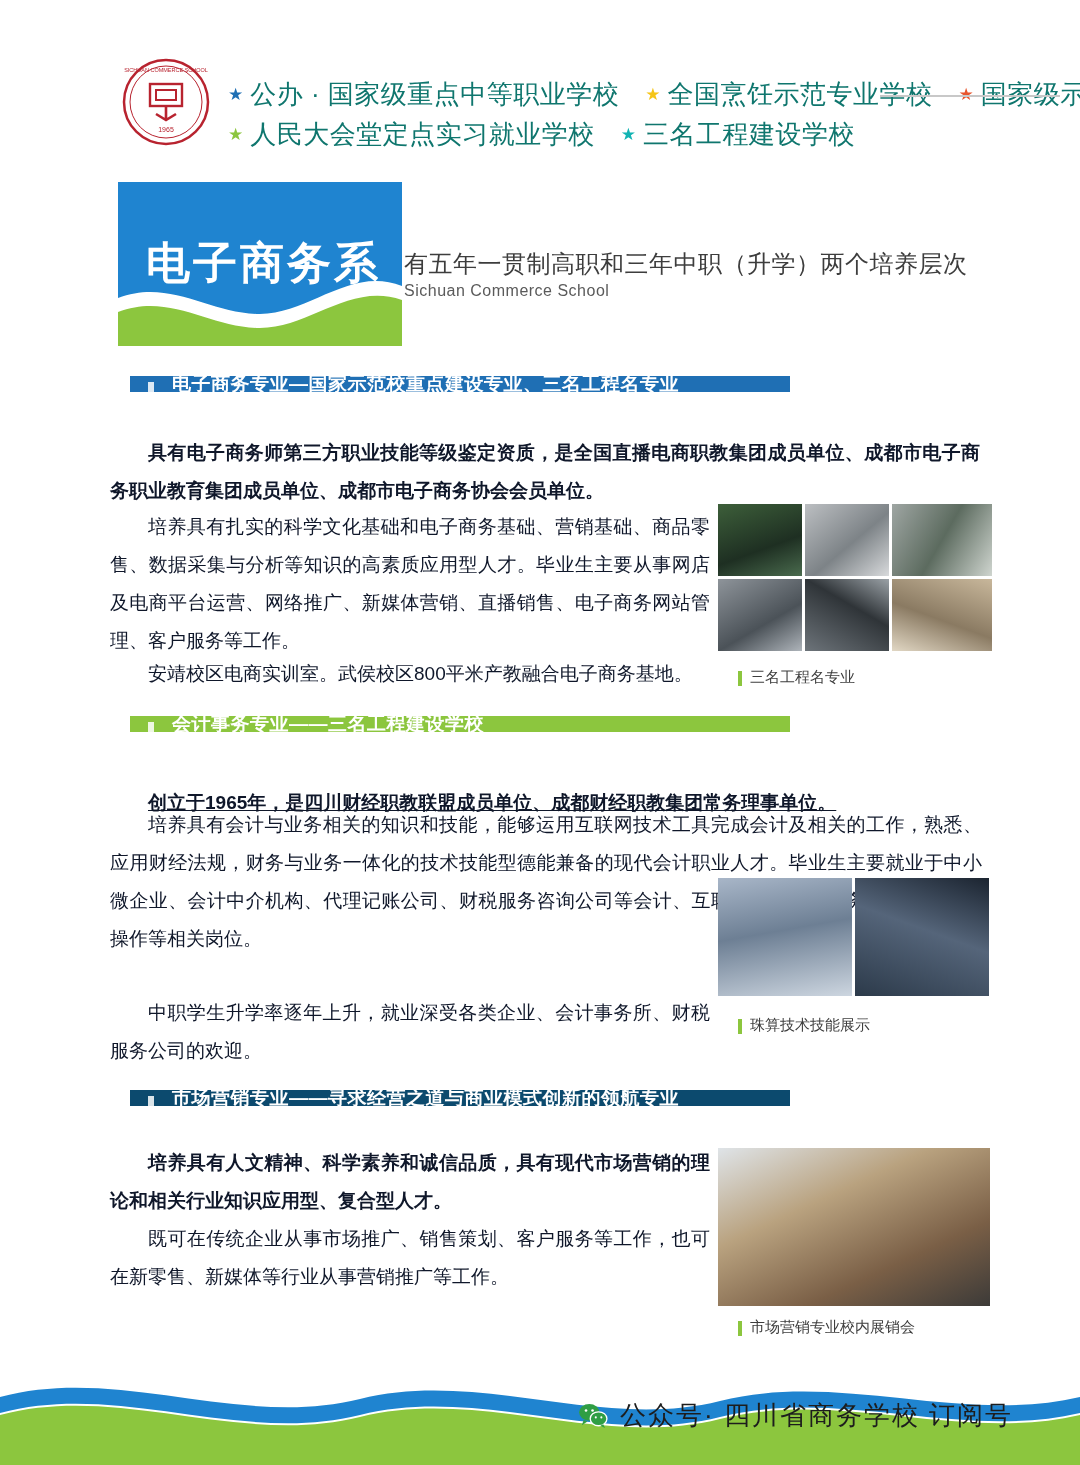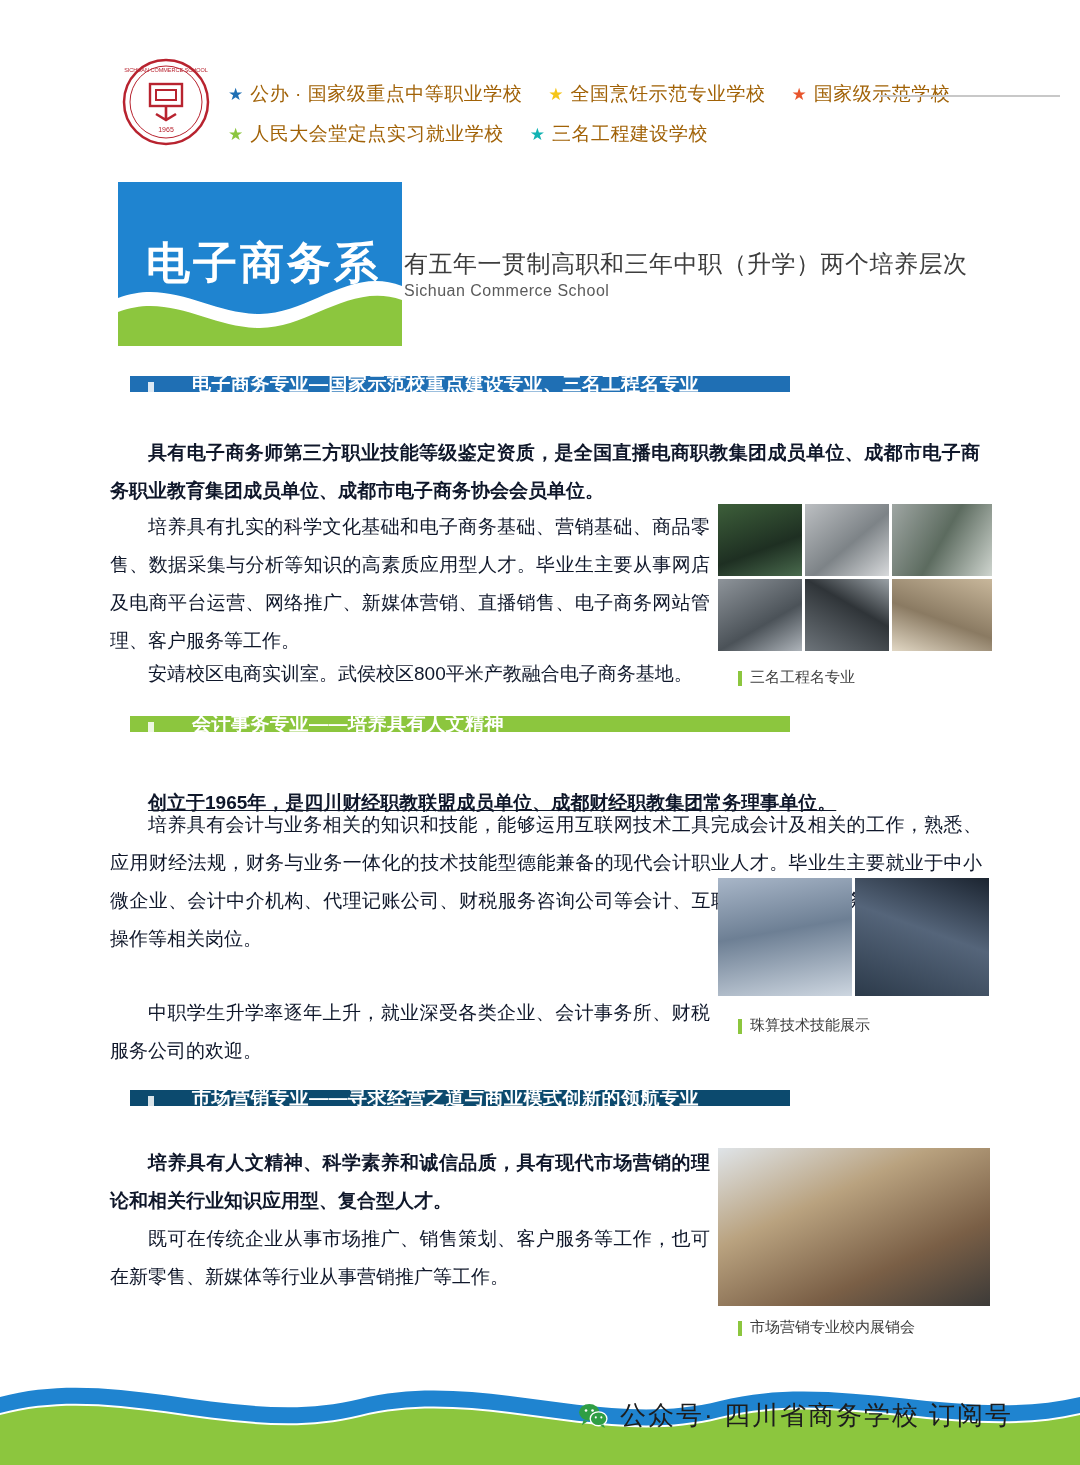--- a/index.html
+++ b/index.html
@@ -10,34 +10,34 @@
     color:#231f20;
   }
   
   .header{position:absolute;left:0;top:0;width:1080px;height:170px;}
   .logo{position:absolute;left:122px;top:58px;width:88px;height:88px;}
   .logo svg{display:block;}
   .badges{position:absolute;left:228px;top:74px;width:700px;}
   .badge-row{display:flex;align-items:center;height:40px;}
   .badge{display:flex;align-items:center;margin-right:26px;white-space:nowrap;}
   .star{font-size:17px;margin-right:7px;line-height:1;}
-  .badge-txt{font-size:19px;color:#a16207;letter-spacing:.5px;text-align:center;}
+  .badge-txt{font-size:26px;color:#0f766e;letter-spacing:.5px;text-align:center;}
   .hdr-rule{position:absolute;left:880px;top:95px;width:180px;height:2px;background:#c8c8c8;}
 
   
   .dept{position:absolute;left:110px;top:178px;width:300px;height:175px;}
   .dept-name{
     position:absolute;left:36px;top:56px;font-size:44px;font-weight:bold;color:#ffffff;
     letter-spacing:3px;font-family:"DejaVu Sans","Liberation Sans",sans-serif;
   }
   .dept-sub{position:absolute;left:404px;top:248px;font-size:24px;color:#3d3d3d;letter-spacing:.5px;}
   .dept-en{position:absolute;left:404px;top:282px;font-size:16px;color:#5a5a5a;letter-spacing:.5px;}
 
   
-  .bar{position:absolute;height:16px;display:flex;align-items:center;padding-left:62px;box-sizing:border-box;}
+  .bar{position:absolute;height:16px;display:flex;align-items:center;padding-left:42px;box-sizing:border-box;}
   .bar span{font-size:19px;font-weight:bold;color:#ffffff;letter-spacing:.5px;}
   .bar.blue{background:#1f6fb4;}
   .bar.green{background:#8cc63e;}
   .bar.yellow{background:#0c4a6e;}
   .bar .tick{position:absolute;left:18px;top:6px;width:6px;height:22px;background:rgba(255,255,255,.85);}
 
   
   .para{position:absolute;font-size:19px;line-height:38px;color:#0f172a;text-align:justify;}
   .para.bold{font-weight:bold;}
   .indent{text-indent:2em;}
@@ -126,21 +126,21 @@
   <div class="ph" style="background:linear-gradient(140deg,#bcbfc2,#7d8387 55%,#d8dadc);"></div>
   <div class="ph" style="background:linear-gradient(120deg,#9fa6a3,#5c6b5f 50%,#cfd5cf);"></div>
   <div class="ph" style="background:linear-gradient(150deg,#8e949a,#4b5258 60%,#aeb4ba);"></div>
   <div class="ph" style="background:linear-gradient(30deg,#6d747a,#2f3438 60%,#9aa1a6);"></div>
   <div class="ph" style="background:linear-gradient(200deg,#c8b79b,#8a7a62 55%,#e1d7c4);"></div>
 </div>
 <div class="cap" style="left:750px;top:668px;">三名工程名专业</div>
 
 <div class="bar green" style="left:130px;top:716px;width:660px;">
   <div class="tick"></div>
-  <span>会计事务专业——培养具有人文精神</span>
+  <span>会计事务专业——三名工程建设学校</span>
 </div>
 
 <div class="para bold indent" style="left:110px;top:784px;width:870px;text-decoration:underline;">创立于1965年，是四川财经职教联盟成员单位、成都财经职教集团常务理事单位。</div>
 <div class="para indent" style="left:110px;top:806px;width:872px;">培养具有会计与业务相关的知识和技能，能够运用互联网技术工具完成会计及相关的工作，熟悉、应用财经法规，财务与业务一体化的技术技能型德能兼备的现代会计职业人才。毕业生主要就业于中小微企业、会计中介机构、代理记账公司、财税服务咨询公司等会计、互联网会计技术服务、智能化工具操作等相关岗位。</div>
 <div class="para indent" style="left:110px;top:994px;width:600px;">中职学生升学率逐年上升，就业深受各类企业、会计事务所、财税服务公司的欢迎。</div>
 
 <div class="photo-grid" style="left:718px;top:878px;width:272px;height:118px;grid-template-columns:134px 134px;grid-template-rows:118px;">
   <div class="ph" style="background:linear-gradient(170deg,#a8b6c8,#6d7f94 45%,#cdd6e0);"></div>
   <div class="ph" style="background:linear-gradient(20deg,#2c3a4a,#55657a 55%,#1b2430);"></div>
 </div>

